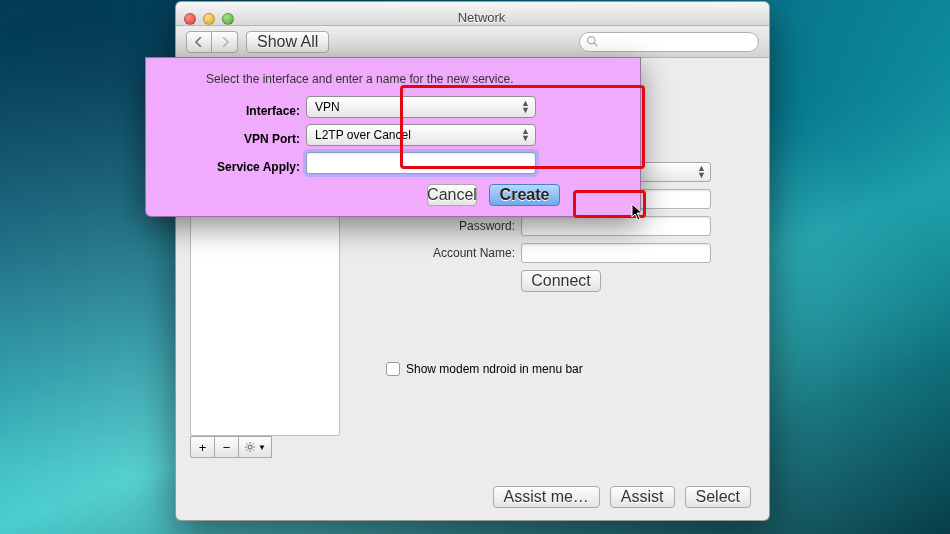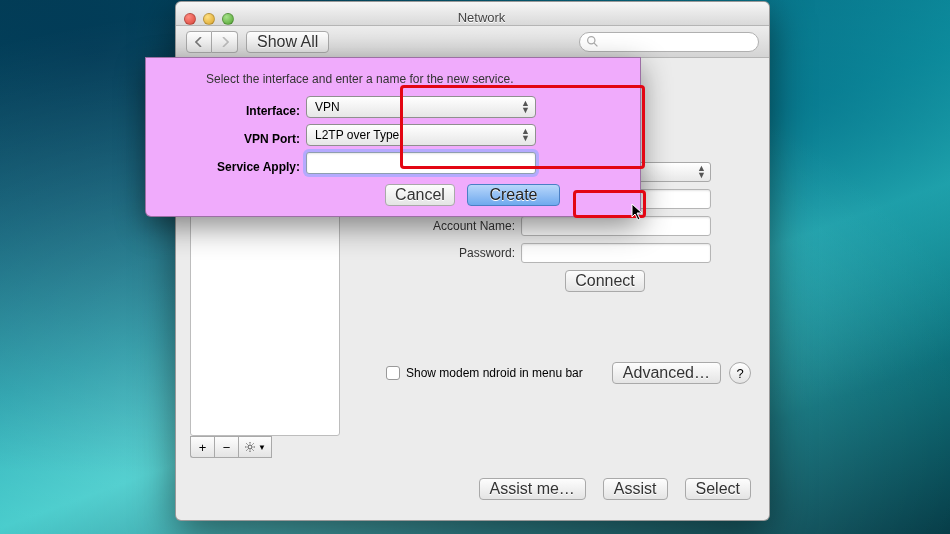--- a/index.html
+++ b/index.html
@@ -57,21 +57,21 @@
 
 .detail{position:absolute;left:180px;right:18px;top:18px;bottom:74px;}
 .form-row{display:flex;align-items:center;margin-bottom:7px;}
 .form-label{width:165px;text-align:right;font-size:12px;color:#333;padding-right:6px;}
 .field{width:190px;height:20px;border:1px solid #b5b5b5;border-radius:3px;background:#fff;font-size:12px;padding:0 6px;box-shadow:inset 0 1px 2px rgba(0,0,0,.1);}
 .popup{width:190px;height:20px;border:1px solid #a9a9a9;border-radius:3px;background:linear-gradient(#fff,#e8e8e8);font-size:12px;padding:0 18px 0 6px;position:relative;display:flex;align-items:center;}
 .popup .arrows{position:absolute;right:4px;top:2px;font-size:9px;line-height:7px;color:#555;}
 .checkbox-row{display:flex;align-items:center;gap:6px;font-size:12px;margin-top:70px;}
 .check{width:14px;height:14px;border:1px solid #999;border-radius:3px;background:#fff;}
 
-.bottom-bar{position:absolute;left:0;right:0;bottom:20px;display:flex;gap:17px;justify-content:flex-end;padding:0 18px;}
+.bottom-bar{position:absolute;left:0;right:0;bottom:12px;display:flex;gap:10px;justify-content:flex-end;padding:0 18px;}
 .help-btn{width:22px;height:22px;border-radius:50%;border:1px solid #a9a9a9;background:linear-gradient(#fff,#e4e4e4);display:flex;align-items:center;justify-content:center;font-size:13px;}
 
 
 .sheet{position:absolute;left:145px;top:57px;width:496px;height:160px;background:#f0abfc;border:1px solid rgba(0,0,0,.35);border-radius:0 0 6px 6px;box-shadow:0 10px 30px rgba(0,0,0,.45);}
 .sheet-inner{padding:14px 20px 12px;}
 .sheet-title{font-size:12px;color:#333;margin-bottom:10px;text-align:left;padding-left:40px;}
 .sheet-row{display:flex;align-items:flex-end;margin-bottom:6px;}
 .sheet-label{width:140px;text-align:right;font-size:12px;padding-right:6px;font-weight:bold;}
 .sheet-popup{width:230px;height:22px;border:1px solid #8f8f8f;border-radius:4px;background:linear-gradient(#fff,#e6e6e6);font-size:12px;padding:0 20px 0 8px;display:flex;align-items:center;position:relative;}
 .sheet-popup .arrows{position:absolute;right:5px;top:3px;font-size:9px;line-height:7px;color:#555;}
@@ -174,38 +174,34 @@
           <div class="popup">
             <span></span>
             <span class="arrows">▲<br>▼</span>
           </div>
         </div>
       <div class="form-row">
           <span class="form-label">Telephone Number:</span>
           <input class="field" style="">
         </div>
       <div class="form-row">
+          <span class="form-label">Password:</span>
+          <input class="field" type="password" style="">
+        </div>
+      <div class="form-row">
           <span class="form-label">Account Name:</span>
           <input class="field" style="">
         </div>
       <div class="form-row">
-          <span class="form-label">Password:</span>
-          <input class="field" type="password" style="">
-        </div>
-      <div class="form-row">
           <span class="form-label"></span>
-          <div class="btn" style="width:80px;margin-left:44px;">Connect</div>
+          <div class="btn" style="width:80px;">Connect</div>
         </div>
       <div class="checkbox-row" style="margin-left:30px;">
         <span class="check"></span>
         <span>Show modem ndroid in menu bar</span>
-        <div style="margin-left:auto;display:flex;gap:8px;align-items:center;">
-          <div class="btn">Advanced…</div>
-          <div class="help-btn">?</div>
-        </div>
       </div>
     </div>
 
     <div class="bottom-bar">
       <div class="btn">Assist me…</div>
       <div class="btn">Assist</div>
       <div class="btn">Select</div>
     </div>
   </div>
 </div>
@@ -216,31 +212,31 @@
     <div class="sheet-row">
         <span class="sheet-label">Interface:</span>
       <div class="sheet-popup">
           <span>VPN</span>
           <span class="arrows">▲<br>▼</span>
         </div>
       </div>
     <div class="sheet-row">
         <span class="sheet-label">VPN Port:</span>
       <div class="sheet-popup">
-          <span>L2TP over Type</span>
+          <span>L2TP over Cancel</span>
           <span class="arrows">▲<br>▼</span>
         </div>
       </div>
     <div class="sheet-row">
         <span class="sheet-label">Service Apply:</span>
       <input class="sheet-input" value="" style="">
       </div>
     <div class="sheet-btns">
-      <div class="btn" style="width:70px;">Cancel</div>
-      <div class="btn btn-default" style="width:93px;">Create</div>
+      <div class="btn" style="width:50px;">Cancel</div>
+      <div class="btn btn-default" style="width:71px;font-weight:bold;">Create</div>
     </div>
   </div>
 </div>
 
 <div class="hilite a"></div>
 <div class="hilite b"></div>
 <div class="cursor"><svg viewBox="0 0 14 18">
       <path d="M1 1 L1 14 L4 11 L7 17 L9 16 L6 10 L11 10 Z" fill="#000" stroke="#fff" stroke-width="1"></path>
     </svg></div>
 

